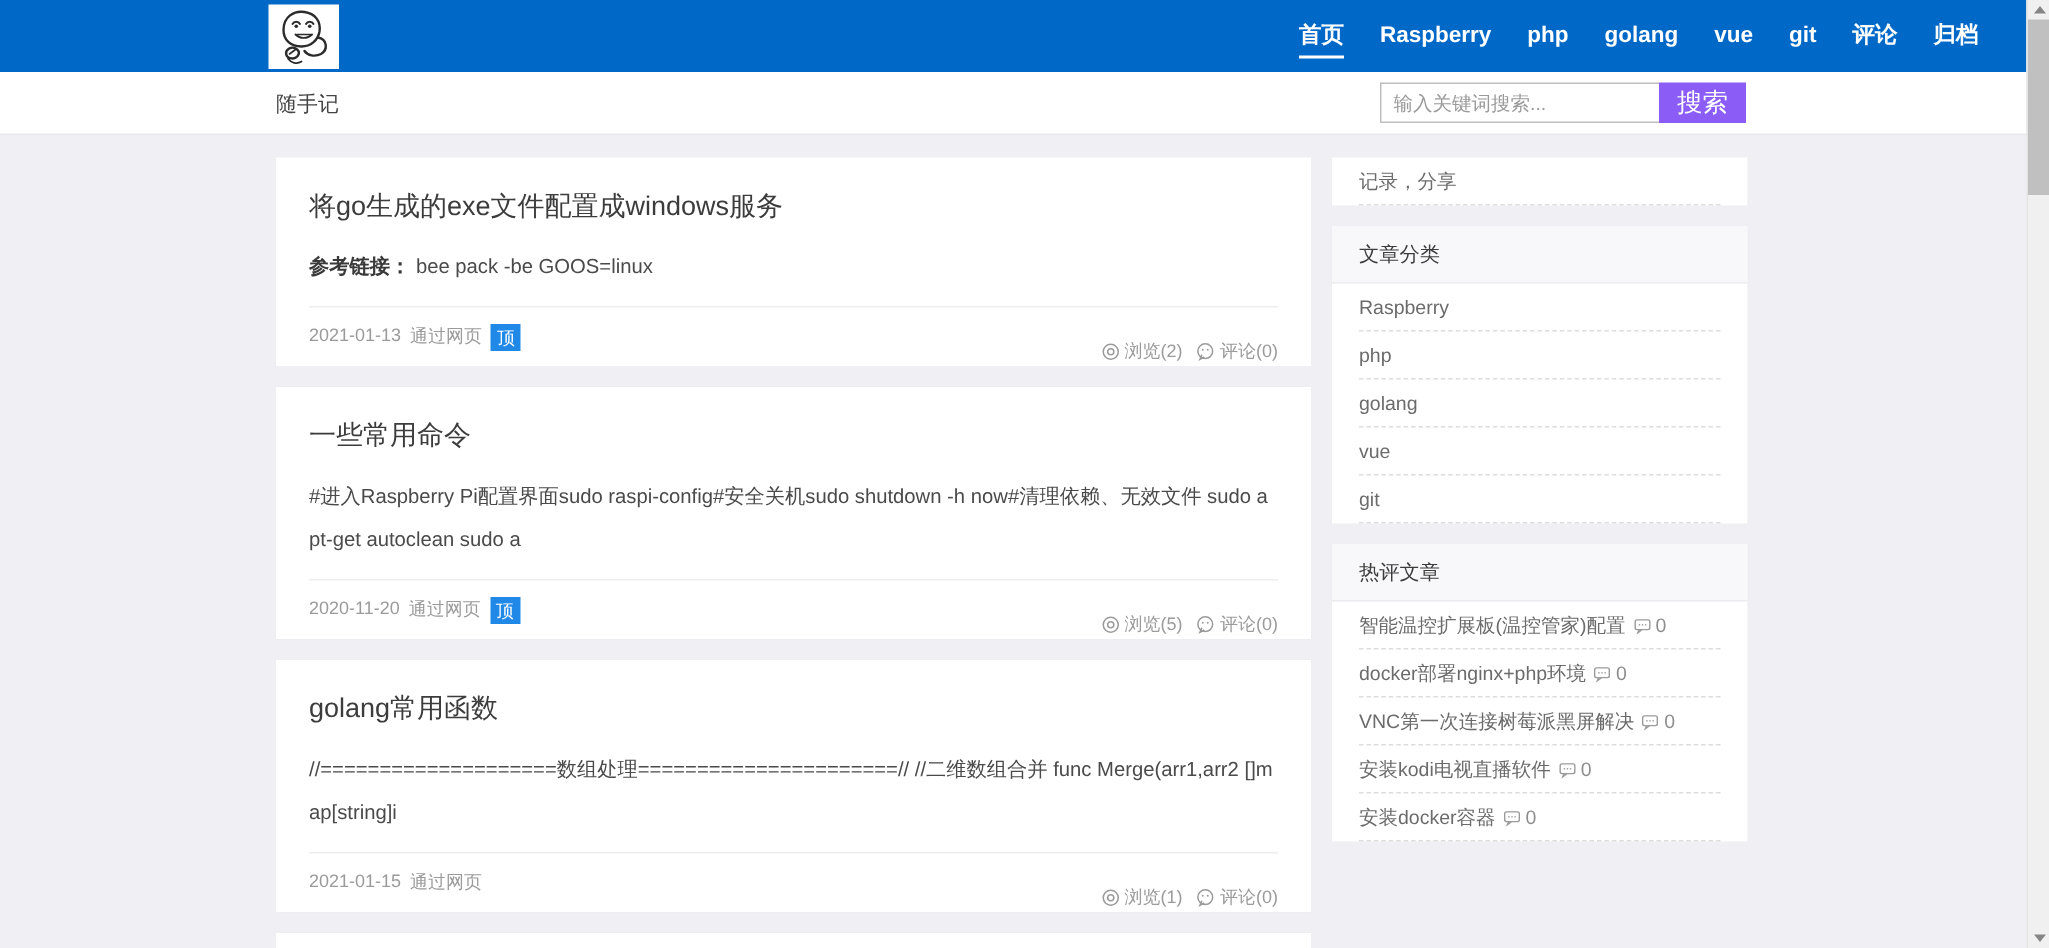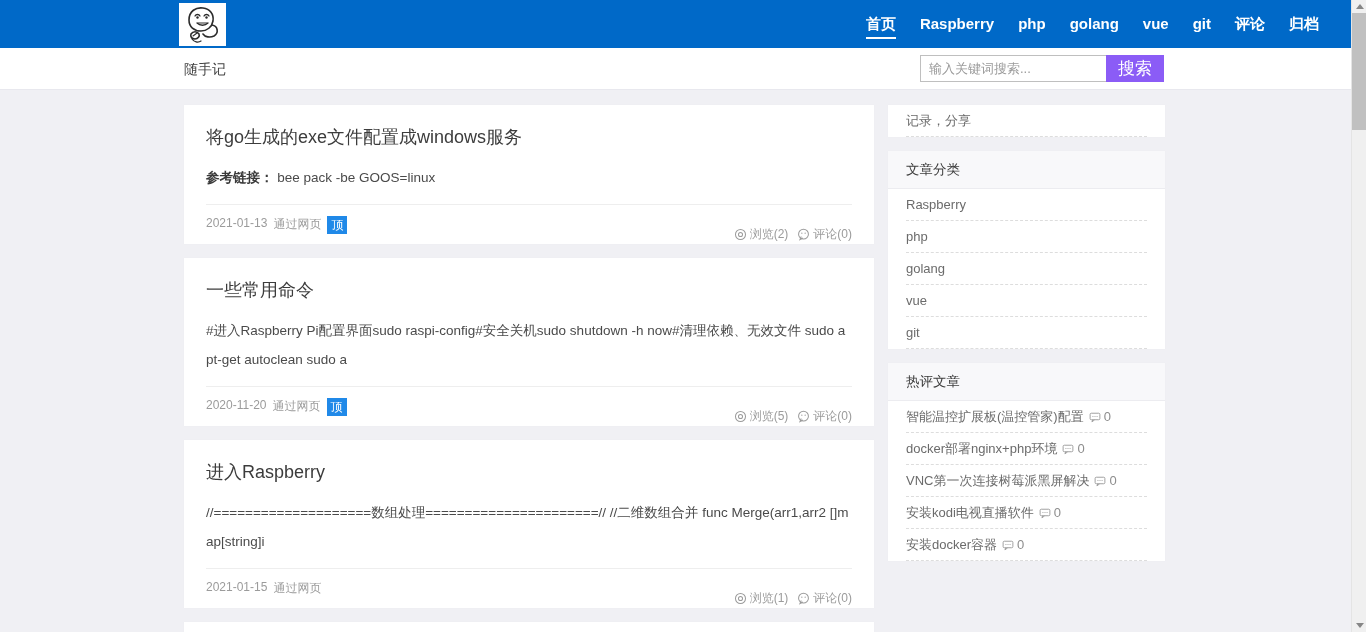--- a/index.html
+++ b/index.html
@@ -342,21 +342,21 @@
                       <circle cx="8.8" cy="5.6" r="0.7" fill="#9b9b9b"></circle>
                     </svg>
                   </span>
               <span>评论(0)</span>
             </span>
           </div>
         </div>
       </div>
 
       <div class="card">
-        <h2 class="card-title">进入Raspberry</h2>
+        <h2 class="card-title">golang常用函数</h2>
         <p class="card-excerpt">//====================数组处理======================// //二维数组合并 func Merge(arr1,arr2 []map[string]i</p>
         <div class="card-foot">
           <div class="foot-left">
             <span>2021-01-15</span>
             <span>通过网页</span>
           </div>
           <div class="foot-right">
             <span class="meta">
               <span class="ico">
                     <svg viewBox="0 0 14 14">

